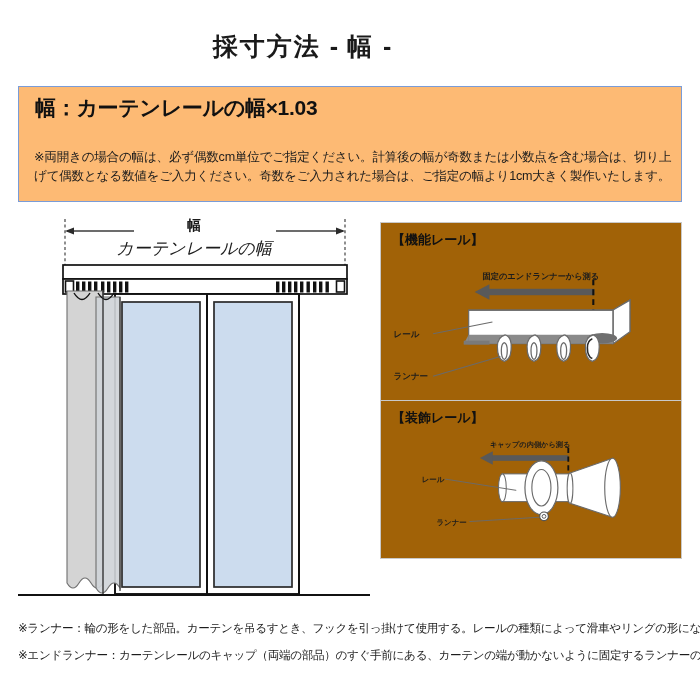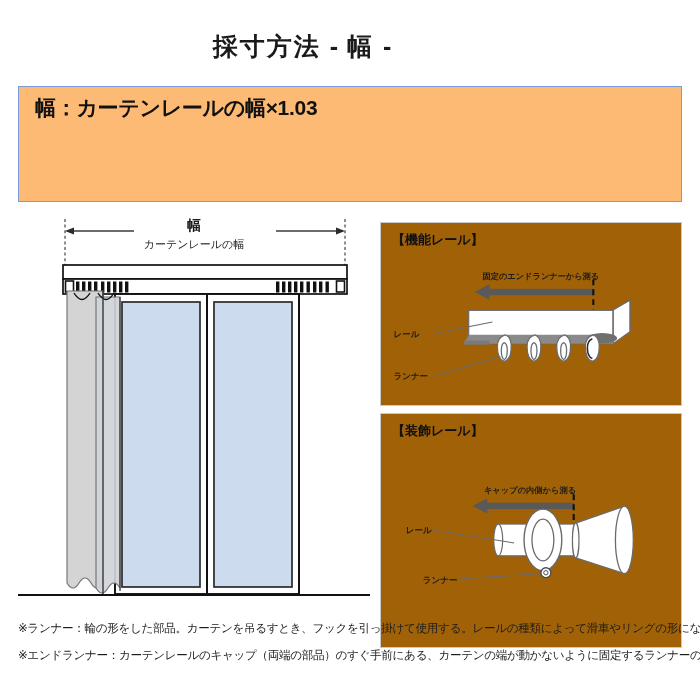--- a/index.html
+++ b/index.html
@@ -44,31 +44,31 @@
     position:absolute;left:15px;top:61px;width:640px;
     font-size:12.6px;line-height:1.52;letter-spacing:-0.25px;color:#1c1c1c;
   }
 
   
   .left-diagram{position:absolute;left:18px;top:205px;width:352px;height:400px;}
   .dim-label{
     position:absolute;font-size:13px;color:#1c1c1c;text-align:center;white-space:nowrap;
   }
   .dim-main{left:0;top:12px;width:352px;font-weight:bold;font-size:14px;}
-  .dim-sub{left:0;top:32px;width:352px;font-size:11px;letter-spacing:0px;}
+  .dim-sub{left:0;top:32px;width:352px;font-size:17px;letter-spacing:0px;font-style:italic;}
 
   
   .panel{
     position:absolute;left:380px;
     width:302px;
     border:1px solid #c9c9c9;
     box-sizing:border-box;background:#a16207;
   }
   .panel-a{top:222px;height:184px;}
-  .panel-b{top:413px;height:235px;padding-left:20px;}
+  .panel-b{top:400px;height:159px;padding-left:20px;}
   .panel-title{
     position:absolute;left:11px;top:8px;
     font-size:13px;font-weight:bold;color:#111;white-space:nowrap;
   }
   .panel-svg{position:absolute;left:0;top:0;width:100%;height:100%;}
 
   
   .footnotes{position:absolute;left:18px;top:620px;width:668px;}
   .footnote{
     font-size:11.6px;line-height:1.35;letter-spacing:-0.35px;color:#1c1c1c;
@@ -85,20 +85,21 @@
 
   <div class="page-title">
     <span>採寸方法</span>
     <span class="dash">-</span>
     <span>幅</span>
     <span class="dash">-</span>
   </div>
 
   <div class="info-box">
     <div class="info-headline">幅：カーテンレールの幅×1.03</div>
+    <div class="info-note">※両開きの場合の幅は、必ず偶数cm単位でご指定ください。計算後の幅が奇数または小数点を含む場合は、切り上げて偶数となる数値をご入力ください。奇数をご入力された場合は、ご指定の幅より1cm大きく製作いたします。</div>
   </div>
 
   <div class="left-diagram">
     <div class="dim-label dim-main">幅</div>
     <div class="dim-label dim-sub">カーテンレールの幅</div>
 
     <svg class="panel-svg" viewBox="0 0 352 400" width="352" height="400">
 
       <line x1="47" y1="14" x2="47" y2="60" stroke="#333" stroke-width="1.1" stroke-dasharray="3,2.6"></line>
       <line x1="327" y1="14" x2="327" y2="60" stroke="#333" stroke-width="1.1" stroke-dasharray="3,2.6"></line>

